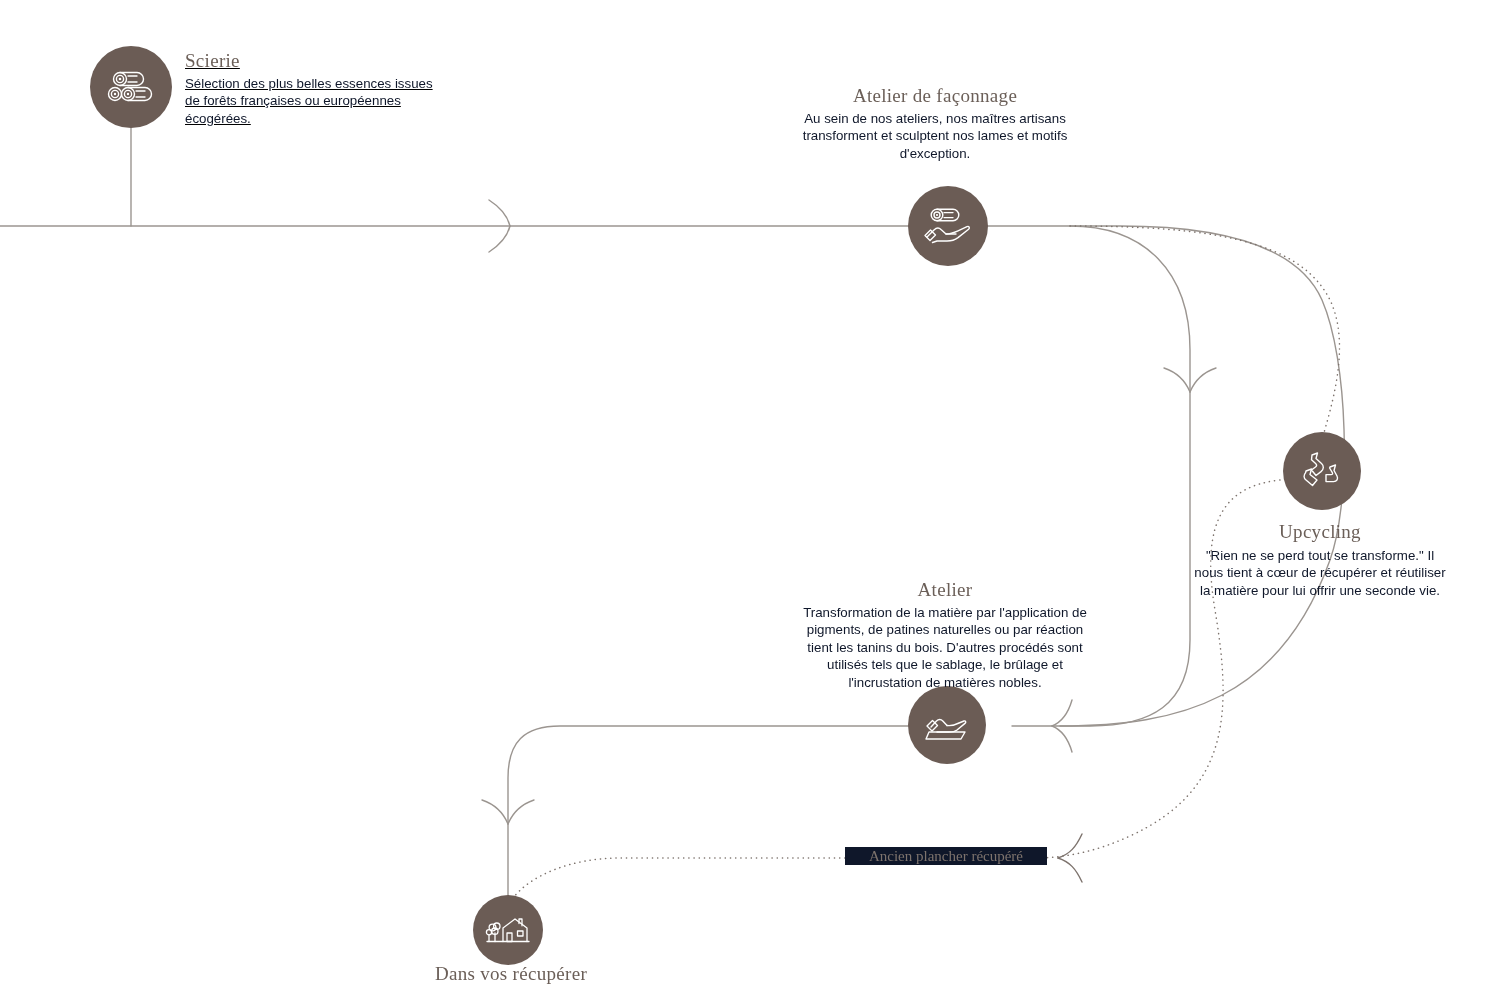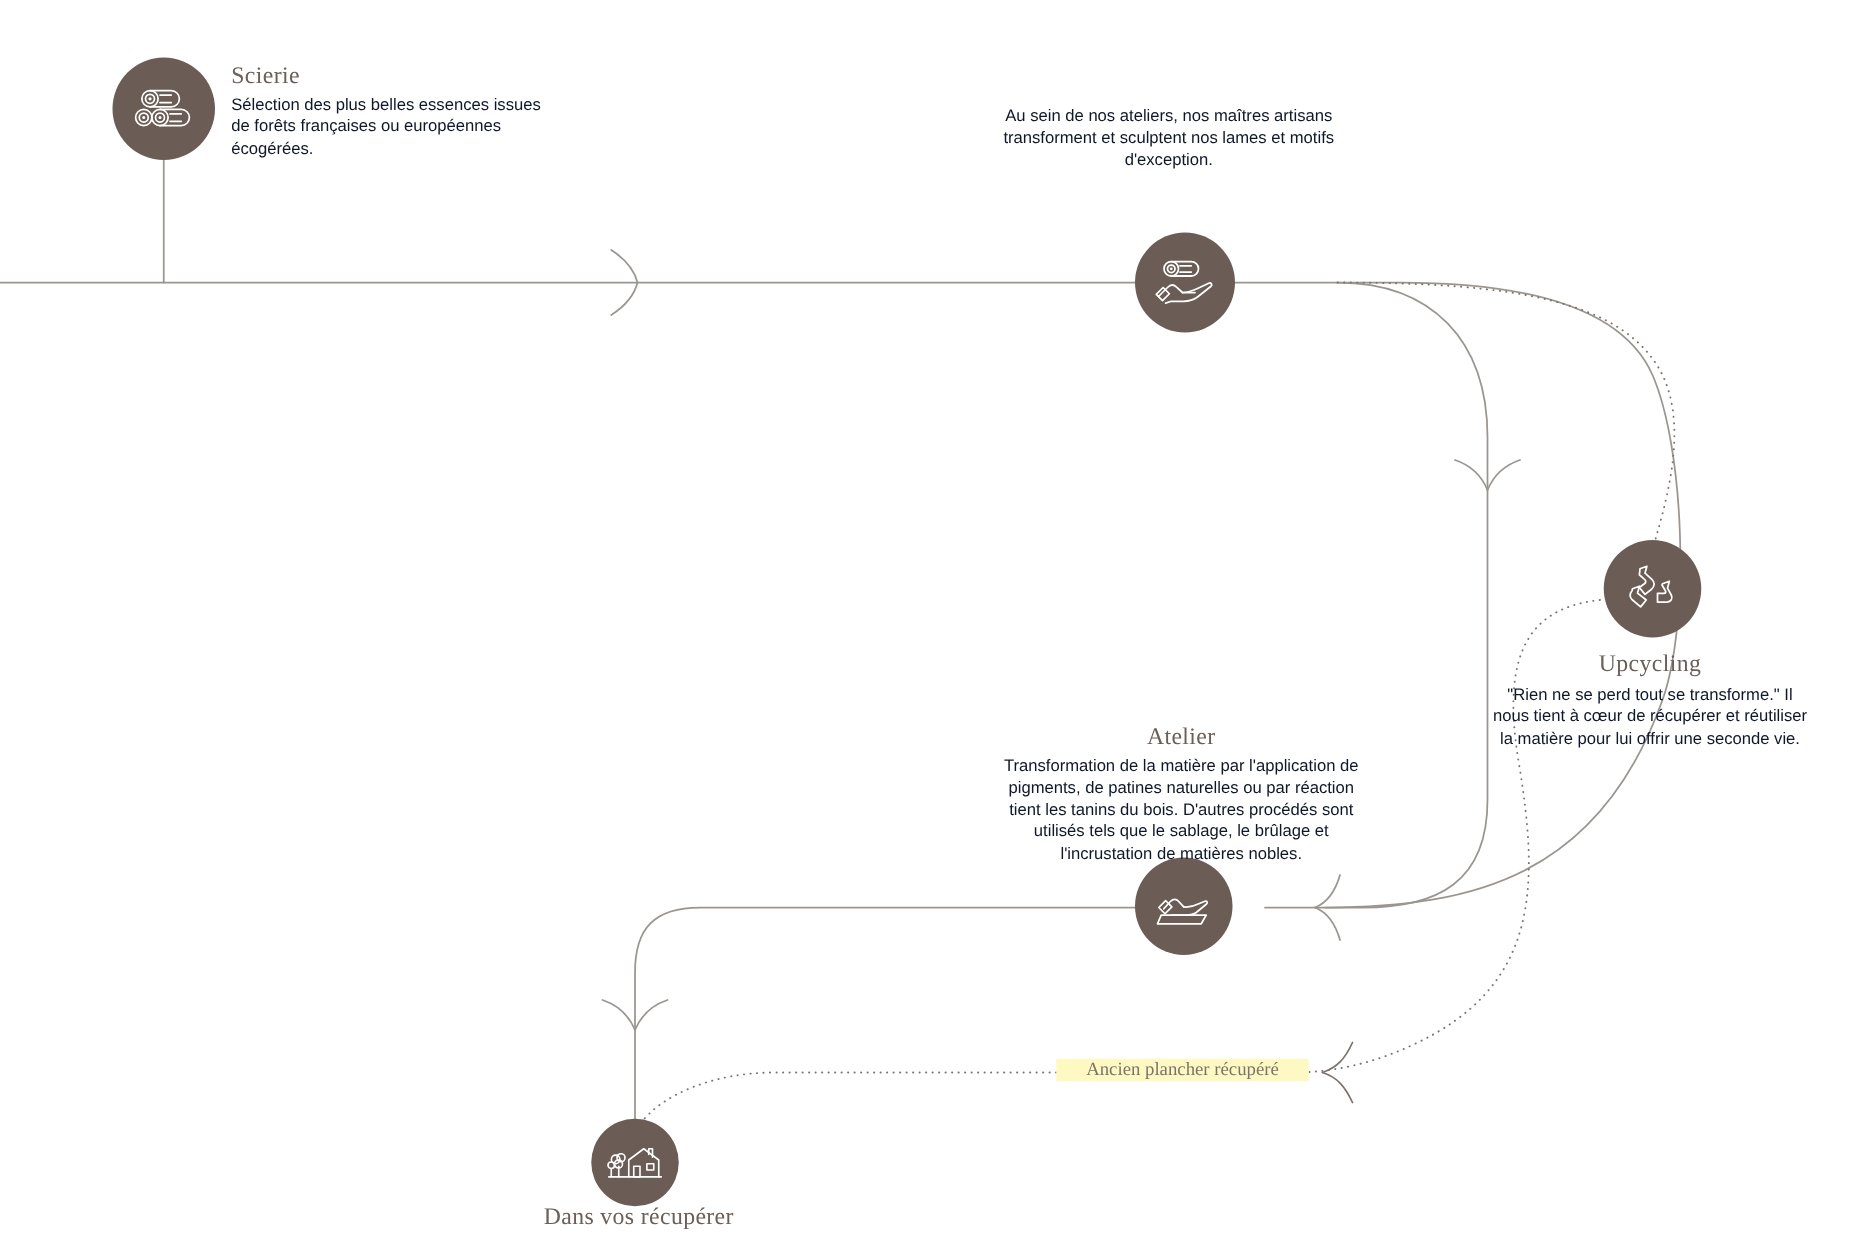--- a/index.html
+++ b/index.html
@@ -27,21 +27,21 @@
     color:#6b5f58;
     font-weight:400;
     letter-spacing:.3px;
   }
   .body{
     color:#0f172a;
     font-size:13.3px;
     line-height:17.4px;
     font-weight:400;
   }
-  .t-left{text-align:left;}
+  .t-left{text-align:left;text-decoration:underline;}
   .t-center{text-align:center;}
 
   
   #blk-scierie{left:185px;top:50px;width:260px;}
   #blk-scierie .title{font-size:19px;line-height:22px;margin:0 0 3px 0;}
 
   
   #blk-atelier{left:790px;top:84px;width:290px;}
   #blk-atelier .title{font-size:19px;line-height:23px;margin:0 0 3px 0;}
 
@@ -59,21 +59,21 @@
 
   
   #lbl-ancien{
     position:absolute;
     left:845px;top:847px;width:190px;
     text-align:center;
     font-family:"Liberation Serif",serif;
     color:#7d736d;
     font-size:15px;
     line-height:18px;
-    background:#fef9c3;
+    background:#0f172a;
     padding:0 6px;
   }
 </style>
 </head>
 <body>
 
 <div id="stage">
 
   <svg id="wires" viewBox="0 0 1497 989">
     <g fill="none" stroke="#9b9590" stroke-width="1.4" stroke-linecap="round">
@@ -221,20 +221,21 @@
       </svg>
     </span>
   </div>
 
   <div class="txtblock t-left" id="blk-scierie">
     <div class="title">Scierie</div>
     <div class="body">Sélection des plus belles essences issues de forêts françaises ou européennes écogérées.</div>
   </div>
 
   <div class="txtblock t-center" id="blk-atelier">
+    <div class="title">Atelier de façonnage</div>
     <div class="body">Au sein de nos ateliers, nos maîtres artisans transforment et sculptent nos lames et motifs d'exception.</div>
   </div>
 
   <div class="txtblock t-center" id="blk-upcycling">
     <div class="title">Upcycling</div>
     <div class="body">"Rien ne se perd tout se transforme." Il nous tient à cœur de récupérer et réutiliser la matière pour lui offrir une seconde vie.</div>
   </div>
 
   <div class="txtblock t-center" id="blk-finition">
     <div class="title">Atelier</div>

